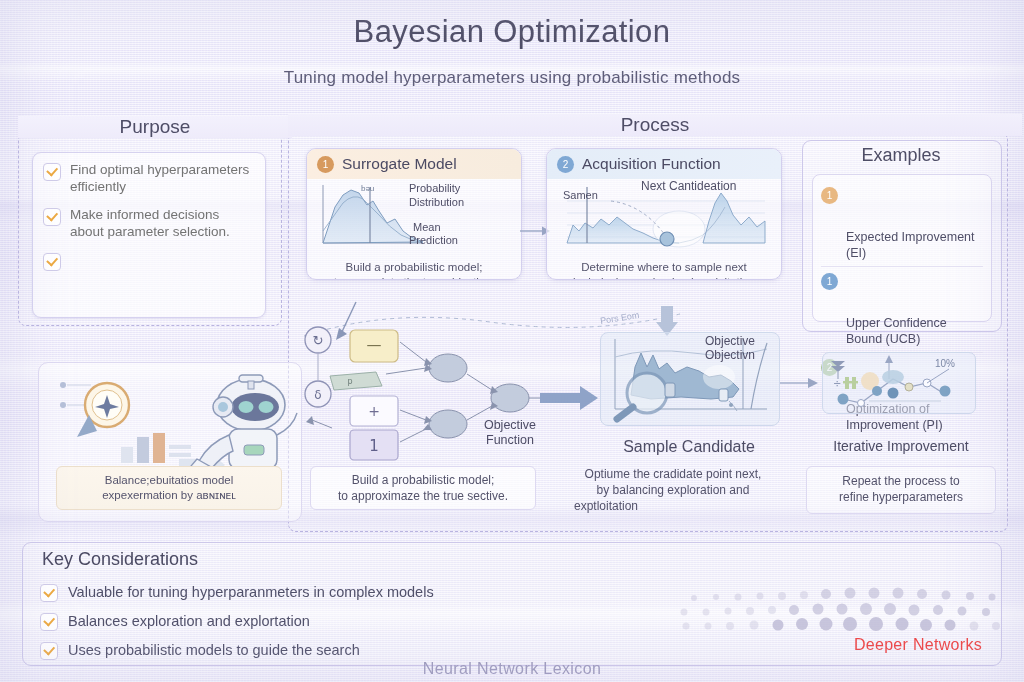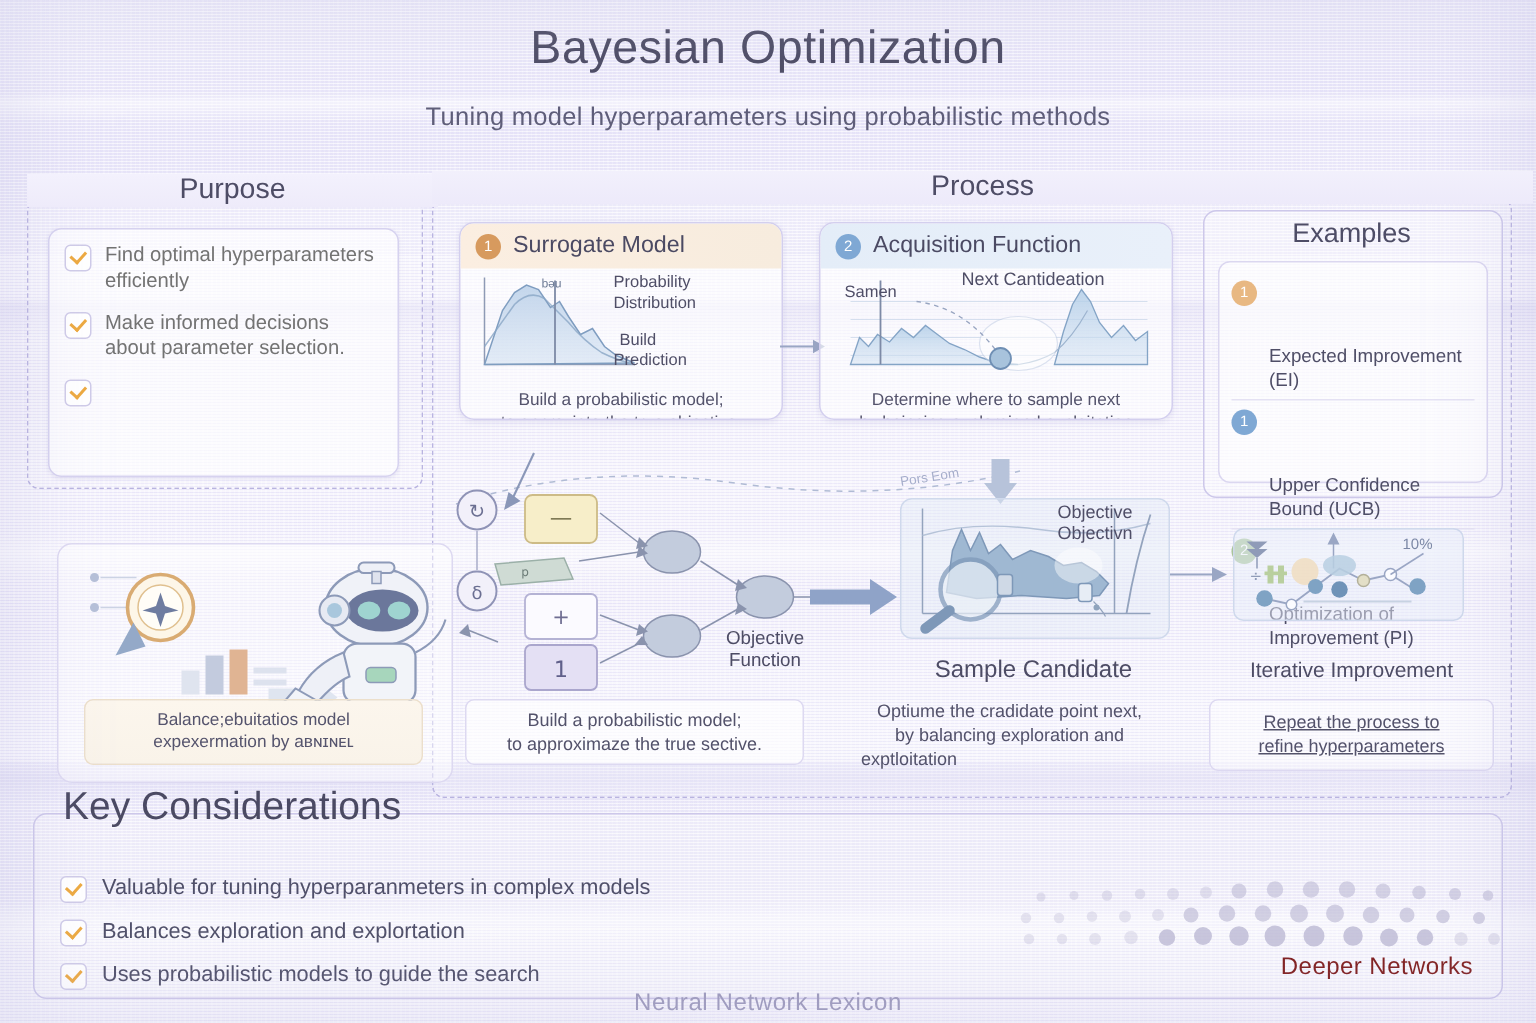--- a/index.html
+++ b/index.html
@@ -89,37 +89,37 @@
   #capA{position:absolute;left:56px;top:466px;width:226px;height:44px;
     background:linear-gradient(180deg,#fcf6ed,#f9f3e9);border:1px solid #ecdfcb;border-radius:6px;
     font-size:11.5px;line-height:15px;color:#55546d;text-align:center;padding:6px 4px;box-sizing:border-box;}
   #capB{position:absolute;left:310px;top:466px;width:226px;height:44px;
     background:rgba(255,255,255,.66);border:1px solid #ddd9f1;border-radius:6px;
     font-size:12px;line-height:16px;color:#53526b;text-align:center;padding:5px 4px;box-sizing:border-box;}
   #capC{position:absolute;left:556px;top:466px;width:234px;height:58px;
     font-size:12px;line-height:16px;color:#53526b;text-align:center;}
   #capD{position:absolute;left:806px;top:466px;width:190px;height:48px;
     border:1px solid #ddd9f1;border-radius:6px;background:rgba(255,255,255,.42);
-    font-size:12px;line-height:16px;color:#53526b;text-align:center;padding:6px 4px;box-sizing:border-box;text-decoration:underline;}
+    font-size:12px;line-height:16px;color:#53526b;text-align:center;padding:6px 4px;box-sizing:border-box;}
   .midlbl{position:absolute;font-size:15px;color:#4d4c65;text-align:center;}
 
   #sampleFig{position:absolute;left:600px;top:332px;width:178px;height:92px;
     background:rgba(226,234,246,.45);border:1px solid #cfd9ec;border-radius:8px;}
   #iterFig{position:absolute;left:822px;top:352px;width:152px;height:60px;
     background:rgba(231,238,250,.5);border:1px solid #cfd9ec;border-radius:7px;}
 
   
   #keyBox{position:absolute;left:22px;top:542px;width:978px;height:122px;
     border:1px solid #cdc8ea;border-radius:9px;background:rgba(255,255,255,.22);}
-  #keyTitle{position:absolute;left:42px;top:522px;font-size:26px;color:#4b4a63;}
+  #keyTitle{position:absolute;left:42px;top:549px;font-size:18px;color:#4b4a63;}
   #keyList{position:absolute;left:40px;top:582px;width:700px;}
   .key-row{display:flex;gap:10px;align-items:center;margin-bottom:9px;}
   .key-txt{font-size:14.5px;color:#50506a;}
 
-  #deeper{position:absolute;right:42px;top:636px;font-size:16px;color:#7f1d1d;letter-spacing:.3px;}
+  #deeper{position:absolute;right:42px;top:636px;font-size:16px;color:#ef4444;letter-spacing:.3px;}
   #lexicon{position:absolute;left:0;right:0;top:660px;text-align:center;
     font-size:16px;color:#9c99bb;letter-spacing:.4px;}
   #dots{position:absolute;right:14px;top:588px;width:330px;height:46px;}
   svg{display:block;overflow:visible;}
 </style>
 </head>
 <body>
 
 <div class="streaks"></div>
 
@@ -160,21 +160,21 @@
         </defs>
       <line x1="10" y1="4" x2="10" y2="62" stroke="#8e9ab5" stroke-width="1"></line>
       <line x1="10" y1="62" x2="110" y2="62" stroke="#8e9ab5" stroke-width="1"></line>
       <path d="M10,62 L16,44 L22,26 L30,14 L38,9 L46,12 L54,24 L60,20 L66,30 L74,42 L82,38 L90,50 L98,56 L110,61 Z" fill="url(#g1)" stroke="#7f9dc0" stroke-width="1"></path>
       <path d="M10,50 Q20,36 30,22 Q40,12 50,18 Q58,26 66,34 Q76,46 88,54 Q98,59 110,62" fill="none" stroke="#8aa6c6" stroke-width="1" opacity=".8"></path>
       <line x1="57" y1="6" x2="57" y2="62" stroke="#7d8aa6" stroke-width="1.2"></line>
     </svg>
     <div class="figlbl" style="left:48px;top:2px;font-size:8px;color:#6d7b95;transform:rotate(180deg);">neq</div>
     <div class="figlbl" style="left:96px;top:1px;">Probability</div>
     <div class="figlbl" style="left:96px;top:15px;">Distribution</div>
-    <div class="figlbl" style="left:100px;top:40px;">Build</div>
+    <div class="figlbl" style="left:100px;top:40px;">Mean</div>
     <div class="figlbl" style="left:96px;top:53px;">Prediction</div>
   </div>
   <div class="steptxt">
     <div>Build a probabilistic model;</div>
     <div>to approxiate the true objective.</div>
   </div>
 </div>
 
 <svg style="position:absolute;left:520px;top:222px" width="30" height="18">
   <line x1="0" y1="9" x2="22" y2="9" stroke="#9aa6c4" stroke-width="1.4"></line>

